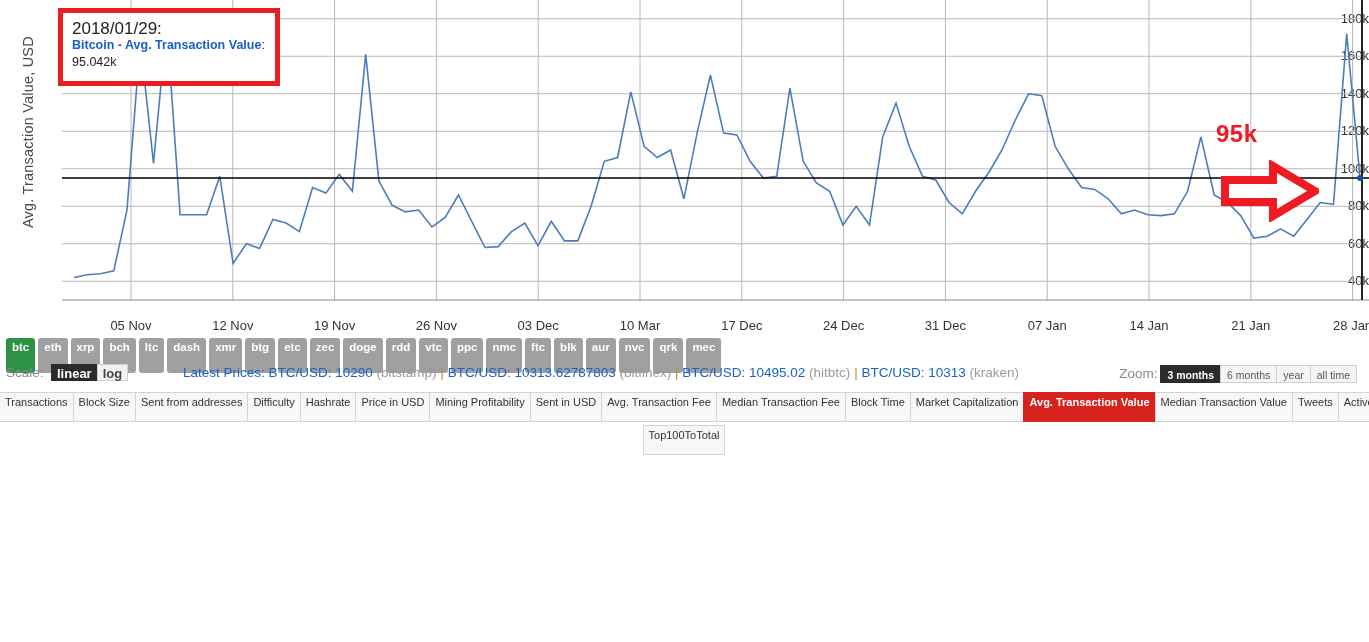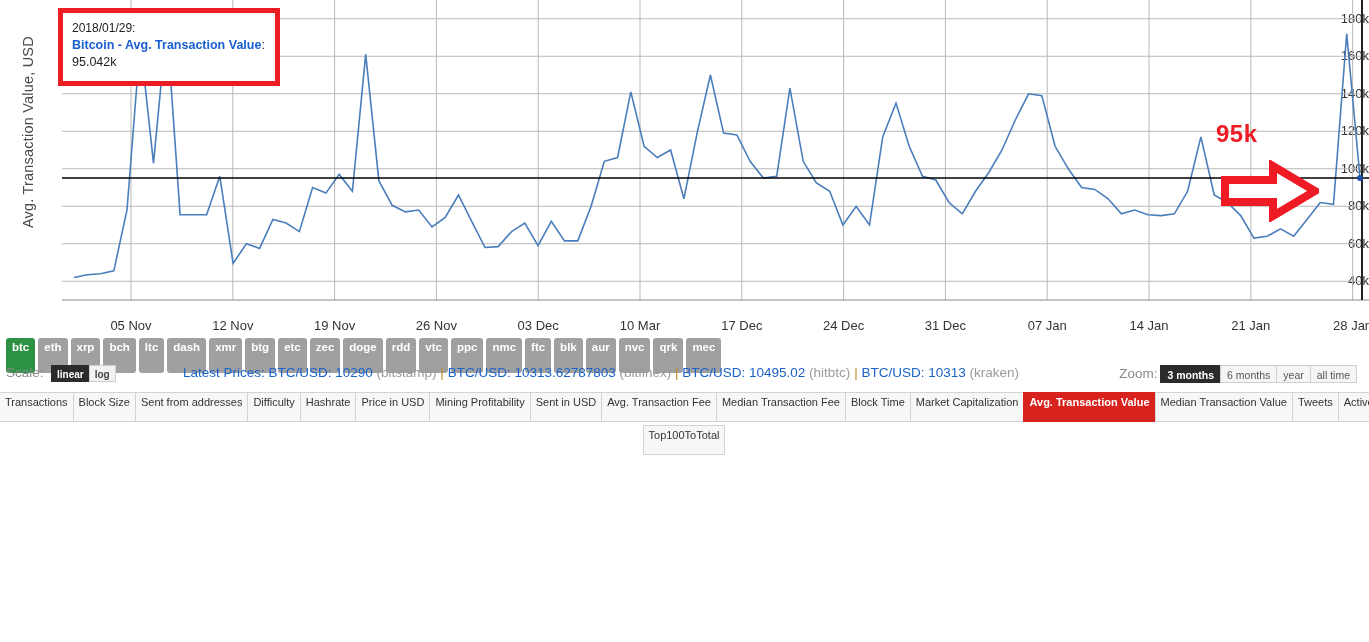--- a/index.html
+++ b/index.html
@@ -54,21 +54,21 @@
     background: #fff;
     width: 222px; height: 78px;
     z-index: 40;
   }
   #tooltip-inner {
     padding: 7px 0 0 9px;
     font-size: 12.5px;
     line-height: 17px;
     color: #222;
   }
-  #tt-date { color: #222; font-size: 12px; }
+  #tt-date { color: #222; font-size: 17px; }
   #tt-series { color: #1a5fd0; font-weight: bold; font-size: 12.5px; }
   #tt-val { color: #222; font-size: 12.5px; }
 
   
   #ann-95k {
     position: absolute;
     left: 1216px; top: 120px;
     font-size: 24px; font-weight: bold;
     color: #ee1b24;
     letter-spacing: 0.5px;
@@ -101,21 +101,21 @@
     margin-top: 3px;
     padding-left: 6px;
     white-space: nowrap;
   }
   .lbl-scale { font-size: 13.5px; color: #8a8a8a; vertical-align: middle; }
   .btn-group { display: inline-block; vertical-align: middle; margin-left: 4px; }
   .sbtn {
     display: inline-block;
     height: 17px; line-height: 17px;
     padding: 0 5px;
-    font-size: 10px;
+    font-size: 13px;
     font-weight: bold;
     background: #f2f2f2;
     color: #444;
     border: 1px solid #cfcfcf;
     margin-left: -1px;
     cursor: pointer;
   }
   .sbtn.active { background: #2b2b2b; color: #fff; border-color: #2b2b2b; }
 
   #prices {

